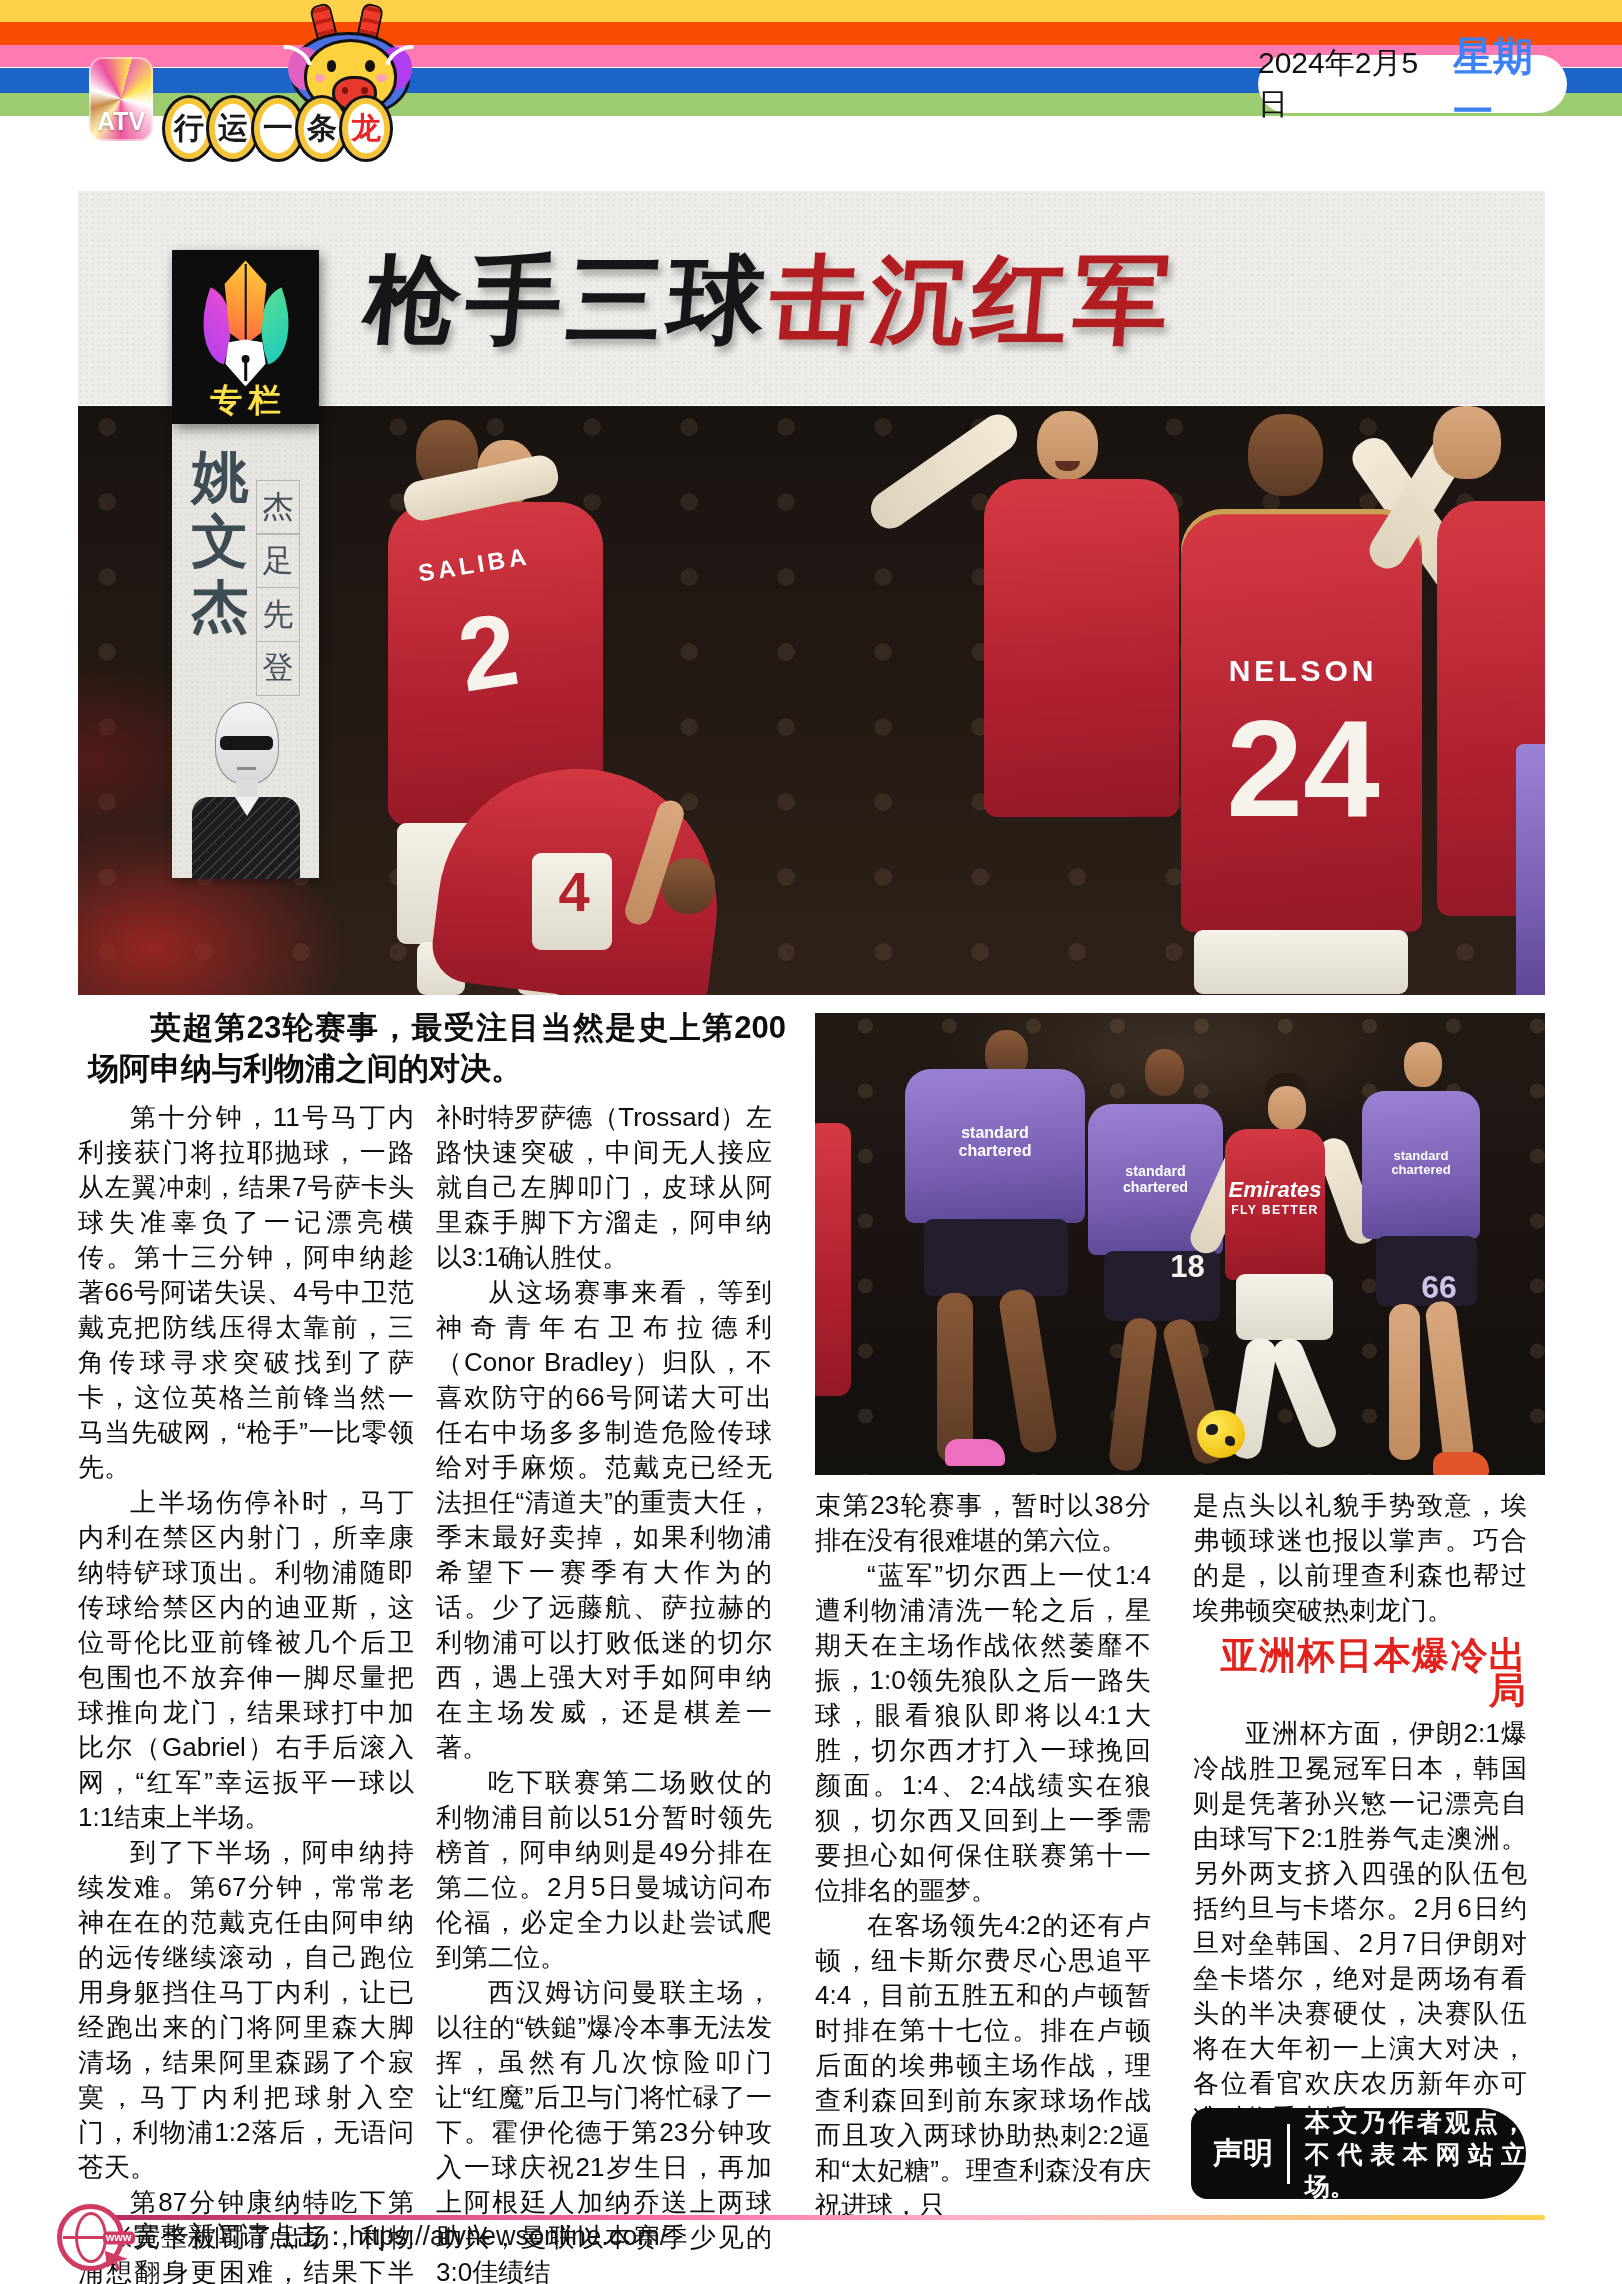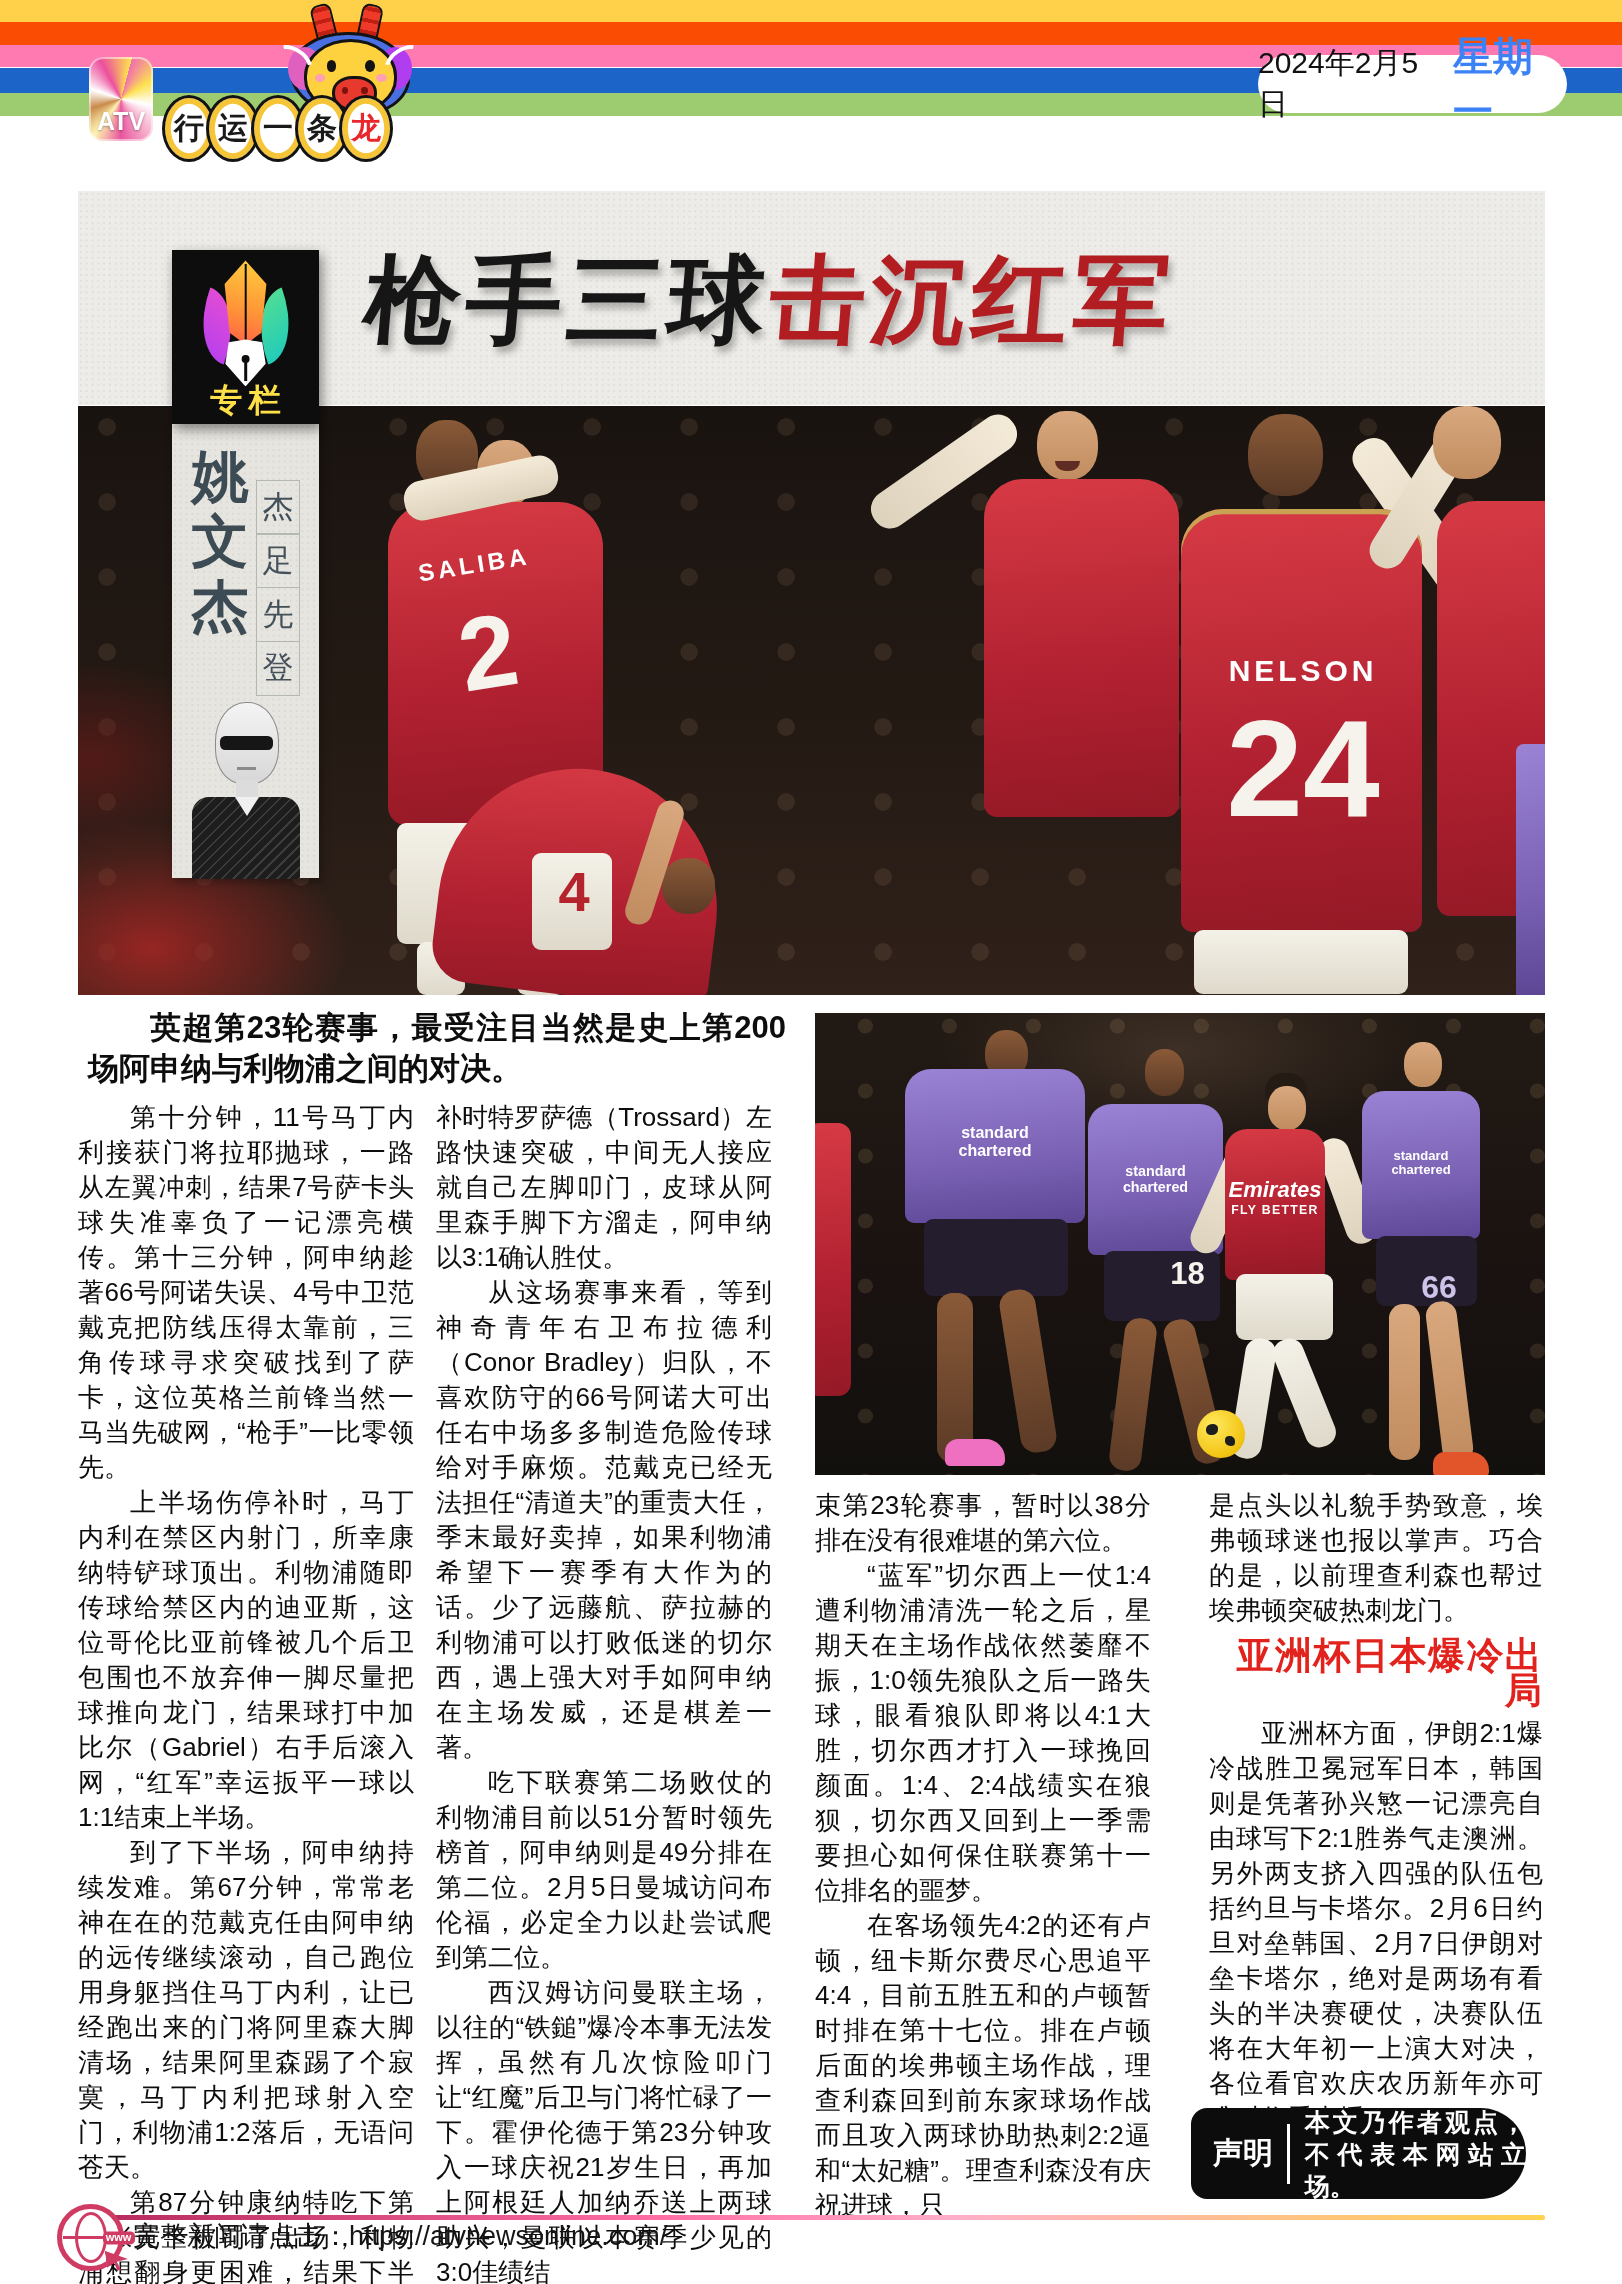--- a/index.html
+++ b/index.html
@@ -139,21 +139,21 @@
   .ball::after{content:"";position:absolute;left:58%;top:55%;width:22%;height:20%;background:#1d1d1d;border-radius:40% 50% 40% 50%;}
 
   
   .intro{left:88px;top:1007px;width:698px;font-size:31px;line-height:41px;font-weight:800;
     color:#0d0d0d;text-indent:2em;text-align:justify;}
   .col{position:absolute;top:1100px;width:336px;font-size:26px;line-height:35px;color:#0d0d0d;
     text-align:justify;}
   .col p{margin:0;text-indent:2em;}
   .col p.cont{text-indent:0;}
   .col1{left:78px;} .col2{left:436px;}
-  .col3{left:815px;top:1488px;} .col4{left:1193px;top:1488px;width:334px;margin-left:16px;}
+  .col3{left:815px;top:1488px;} .col4{left:1193px;top:1488px;width:334px;}
   .subhead{margin:10.4px 0 7.8px 0 !important;text-indent:0 !important;text-align:right;
     font-size:37px;font-weight:800;color:#e2231d;letter-spacing:1.3px;}
 
   
   .disclaimer{left:1191px;top:2108px;width:335px;height:91px;background:#0c0c0c;
     border-radius:17px 48px 48px 17px;display:flex;align-items:center;z-index:3;}
   .disclaimer .lab{margin-left:22px;font-size:30px;font-weight:800;color:#fff;white-space:nowrap;}
   .disclaimer .div{width:3.2px;height:60px;background:#fff;margin:0 14.3px 0 14.3px;}
   .disclaimer .txt{width:228px;font-size:25px;line-height:32px;font-weight:800;color:#fff;text-align:justify;}
 
@@ -312,21 +312,21 @@
     <div class="ph" style="left:130px;top:426px;width:60px;height:27px;background:#ef6fc1;border-radius:13px 19.5px 5.2px 5.2px;"></div>
 
     <div class="ph skin dark" style="left:330px;top:36px;width:39px;height:47px;"></div>
     <div class="ph shirt-purple" style="left:273px;top:91px;width:135px;height:151px;border-radius:23.4px 23.4px 7.8px 7.8px;">
       <div class="sponsor" style="margin-top:60px;font-size:14.3px;line-height:15.6px;">
         <div>standard</div>
           <div>chartered</div>
       </div>
     </div>
     <div class="ph shorts-dark" style="left:289px;top:238px;width:116px;height:70px;"></div>
-    <div class="ph jersey-num" style="left:350px;top:245px;width:45px;font-size:31px;">18</div>
+    <div class="ph jersey-num" style="left:350px;top:238px;width:45px;font-size:31px;">18</div>
     <div class="ph skin dark" style="left:302px;top:305px;width:32px;height:153px;border-radius:14.3px;transform:rotate(7deg);"></div>
     <div class="ph skin dark" style="left:363px;top:305px;width:32px;height:147px;border-radius:14.3px;transform:rotate(-14deg);"></div>
 
     <div class="ph" style="left:450px;top:60px;width:42px;height:26px;background:#241b14;border-radius:18px 18px 0 0;"></div>
     <div class="ph skin" style="left:453px;top:73px;width:38px;height:44px;"></div>
     <div class="ph sleeve" style="left:393px;top:127px;width:31px;height:117px;transform:rotate(24deg);"></div>
     <div class="ph sleeve" style="left:517px;top:123px;width:31px;height:110px;transform:rotate(-20deg);"></div>
     <div class="ph shirt-red" style="left:410px;top:116px;width:100px;height:151px;border-radius:22px 22px 7.8px 7.8px;">
       <div class="sponsor" style="margin-top:48px;font-size:22px;font-style:italic;font-weight:700;">Emirates</div>
       <div class="sponsor" style="font-size:12.3px;letter-spacing:1.3px;">FLY BETTER</div>

